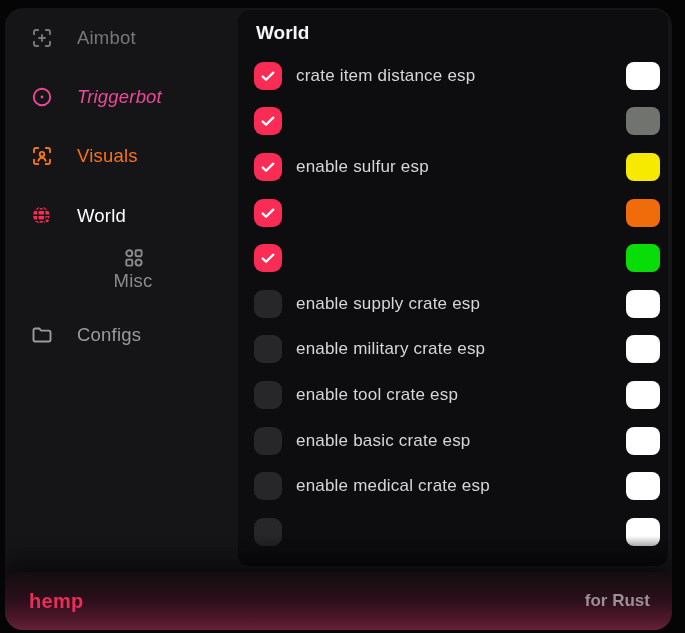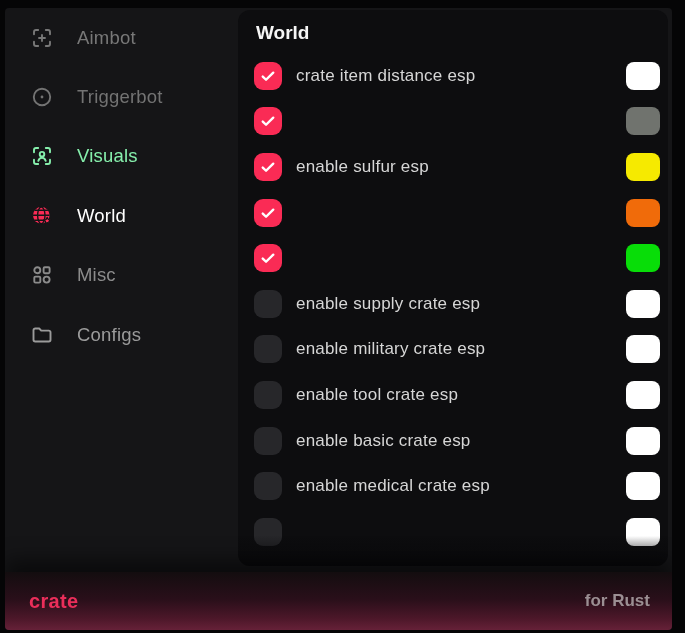--- a/index.html
+++ b/index.html
@@ -5,21 +5,21 @@
   html,body{margin:0;padding:0;background:#050506;}
   *{box-sizing:border-box;}
   .stage{
     position:relative;width:685px;height:633px;overflow:hidden;
     background:#050506;
     font-family:"Liberation Sans","DejaVu Sans",sans-serif;
     -webkit-font-smoothing:antialiased;
   }
   .window{
     position:absolute;left:5px;top:8px;width:667px;height:622px;
-    background:#151517;border-radius:4px;overflow:hidden;
+    background:#151517;border-radius:18px;overflow:hidden;
   }
   
   .sidebar{position:absolute;left:0;top:0;width:233px;height:564px;padding-top:0;}
   .side-item{
     height:59.4px;display:flex;align-items:center;cursor:pointer;
   }
   .side-item .icn{width:24px;height:24px;margin-left:25px;flex:0 0 24px;display:block;}
   .side-item .icn svg{width:24px;height:24px;display:block;}
   .side-item .lbl{margin-left:23px;font-size:18.5px;letter-spacing:.2px;}
   
@@ -65,51 +65,51 @@
     <nav class="sidebar" id="sidebar">
         <div class="side-item" style="color: rgb(120, 120, 120);">
           <span class="icn">
             <svg viewBox="0 0 24 24" fill="none" stroke="currentColor" stroke-width="1.9" stroke-linecap="round" stroke-linejoin="round">
               <path d="M4 8.2V6a2 2 0 0 1 2-2h2.2M15.8 4H18a2 2 0 0 1 2 2v2.2M20 15.8V18a2 2 0 0 1-2 2h-2.2M8.2 20H6a2 2 0 0 1-2-2v-2.2"></path>
               <path d="M12 9v6M9 12h6"></path>
             </svg>
           </span>
           <span class="lbl">Aimbot</span>
         </div>
-        <div class="side-item" style="color: #737373;">
+        <div class="side-item" style="color: #ec4899; font-style: italic;">
           <span class="icn">
             <svg viewBox="0 0 24 24" fill="none" stroke="currentColor" stroke-width="1.9">
               <circle cx="12" cy="12" r="8.2"></circle>
               <circle cx="12" cy="12" r="1.4" fill="currentColor" stroke="none"></circle>
             </svg>
           </span>
           <span class="lbl">Triggerbot</span>
         </div>
-        <div class="side-item" style="color: #86efac;">
+        <div class="side-item" style="color: #f97316;">
           <span class="icn">
             <svg viewBox="0 0 24 24" fill="none" stroke="currentColor" stroke-width="1.9" stroke-linecap="round" stroke-linejoin="round">
               <path d="M4 8.2V6a2 2 0 0 1 2-2h2.2M15.8 4H18a2 2 0 0 1 2 2v2.2M20 15.8V18a2 2 0 0 1-2 2h-2.2M8.2 20H6a2 2 0 0 1-2-2v-2.2"></path>
               <circle cx="12" cy="10.2" r="2.3"></circle>
               <path d="M8.3 16.8c.8-2 2.1-3 3.7-3s2.9 1 3.7 3"></path>
             </svg>
           </span>
           <span class="lbl">Visuals</span>
         </div>
         <div class="side-item" style="color: rgb(255, 255, 255);">
           <span class="icn">
             <svg viewBox="0 0 24 24">
               <circle cx="11.3" cy="11.3" r="8.3" fill="#fa2b55"></circle>
               <ellipse cx="11.3" cy="11.3" rx="3.7" ry="8.3" fill="none" stroke="#141416" stroke-width="1.4"></ellipse>
               <path d="M3 11.3h16.6M4.7 6.3h13.2M4.7 16.3h13.2" stroke="#141416" stroke-width="1.4"></path>
               <path d="M17.2 13.4l1.1 2.1 2.3.3-1.7 1.6.4 2.3-2.1-1.1-2.1 1.1.4-2.3-1.7-1.6 2.3-.3z" fill="#fa2b55" stroke="#141416" stroke-width="1.2" stroke-linejoin="round"></path>
             </svg>
           </span>
           <span class="lbl" style="font-weight: 500;">World</span>
         </div>
-        <div class="side-item" style="color: rgb(139, 139, 139);">
+        <div class="side-item" style="color: rgb(139, 139, 139); flex-direction: column;">
           <span class="icn">
             <svg viewBox="0 0 24 24" fill="none" stroke="currentColor" stroke-width="1.9">
               <circle cx="7.3" cy="7.3" r="3"></circle>
               <rect x="13.6" y="4.3" width="6" height="6" rx="1.2"></rect>
               <rect x="4.3" y="13.6" width="6" height="6" rx="1.2"></rect>
               <circle cx="16.6" cy="16.6" r="3"></circle>
             </svg>
           </span>
           <span class="lbl">Misc</span>
         </div>
@@ -205,18 +205,18 @@
           </div>
           <div class="row">
             <span class="checkbox unchecked"></span>
             <span class="swatch" style="background: rgb(255, 255, 255);"></span>
           </div>
         </div>
       <div class="card-fade"></div>
     </section>
 
     <footer class="footer">
-      <span class="brand" id="brand" style="color: rgb(234, 46, 90);">crate</span>
+      <span class="brand" id="brand" style="color: rgb(234, 46, 90);">hemp</span>
       <span class="tagline">for Rust</span>
     </footer>
 
   </div>
 </div>
 
 </body></html>

